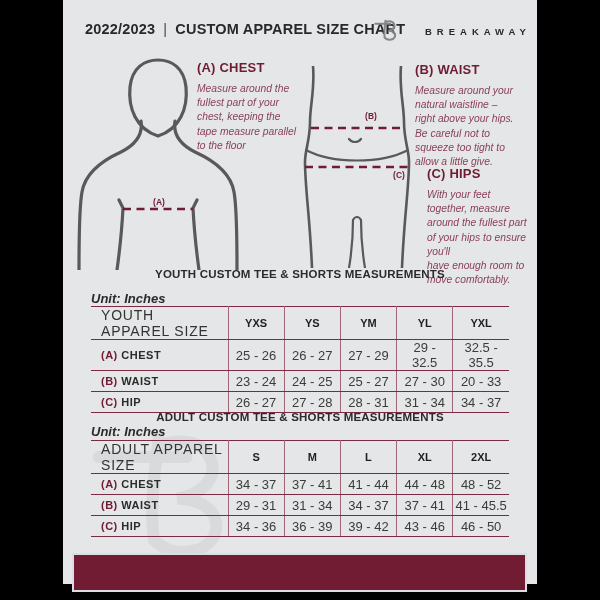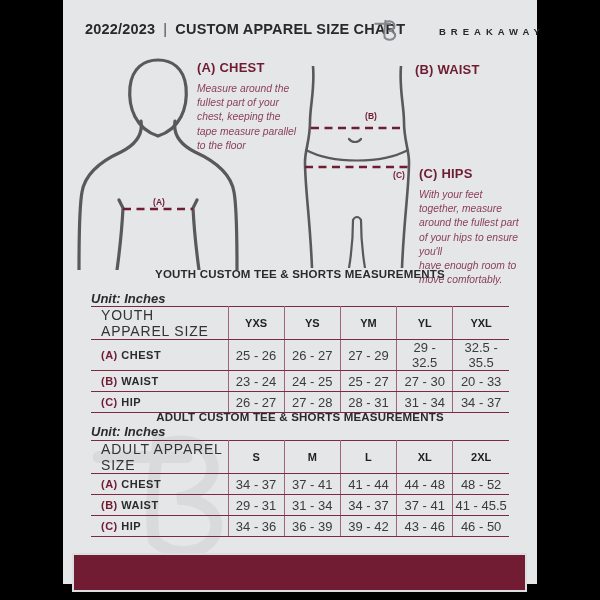--- a/index.html
+++ b/index.html
@@ -8,28 +8,28 @@
   .letterbox { position:absolute; top:0; height:600px; background:#000; }
   .letterbox.left { left:0; width:63px; }
   .letterbox.right { right:0; width:63px; }
   .page { position:absolute; left:63px; top:0; width:474px; height:584px; background:#e5e6e8; }
   .abs { position:absolute; }
 
   
   .header-title { left:22px; top:21px; font-size:14.5px; font-weight:bold; color:#29292b; letter-spacing:.2px; white-space:nowrap; z-index:1; }
   .header-title .divider { font-weight:400; color:#4a4a4c; padding:0 8px; }
   .logo-mark { left:310px; top:15px; width:28px; height:30px; z-index:1; }
-  .brand-text { left:356px; top:26px; font-size:9.5px; font-weight:bold; letter-spacing:5px; color:#29292b; white-space:nowrap; z-index:1;padding-left:20px; }
+  .brand-text { left:342px; top:26px; font-size:9.5px; font-weight:bold; letter-spacing:5px; color:#29292b; white-space:nowrap; z-index:1;padding-left:20px; }
 
   
   .guide-heading { font-size:13px; font-weight:800; color:#6e1c32; letter-spacing:.2px; margin-bottom:7px; }
   .guide-body { font-size:10.3px; font-style:italic; color:#8a4157; line-height:1.38; white-space:pre-line; }
   .guide-a { left:134px; top:60px; width:106px; z-index:1; }
   .guide-b { left:352px; top:62px; width:120px; z-index:1; }
-  .guide-c { left:356px; top:166px; width:124px; z-index:1; }
+  .guide-c { left:364px; top:166px; width:124px; z-index:1; }
 
   .figure-torso { left:12px; top:57px; width:165px; height:213px; z-index:0; }
   .figure-lower { left:239px; top:66px; width:110px; height:202px; z-index:0; }
   .diagram-label { position:absolute; font-size:8.5px; font-weight:bold; color:#6e1c32; z-index:1; text-align:center; }
   .label-a { left:85px; top:197px; width:22px; }
   .label-b { left:295px; top:111px; width:26px; }
   .label-c { left:323px; top:170px; width:26px; }
 
   
   .section-title { left:28px; width:418px; text-align:center; font-weight:800; font-size:11.5px; color:#2b2b2b; letter-spacing:.2px; z-index:1; }
@@ -106,20 +106,26 @@
   <div class="abs guide-a">
     <div class="guide-heading">(A) CHEST</div>
     <div class="guide-body">Measure around the
 fullest part of your
 chest, keeping the
 tape measure parallel
 to the floor</div>
   </div>
   <div class="abs guide-b">
     <div class="guide-heading">(B) WAIST</div>
+    <div class="guide-body">Measure around your
+natural waistline –
+right above your hips.
+Be careful not to
+squeeze too tight to
+allow a little give.</div>
   </div>
   <div class="abs guide-c">
     <div class="guide-heading">(C) HIPS</div>
     <div class="guide-body">With your feet
 together, measure
 around the fullest part
 of your hips to ensure
 you'll
 have enough room to
 move comfortably.</div>

